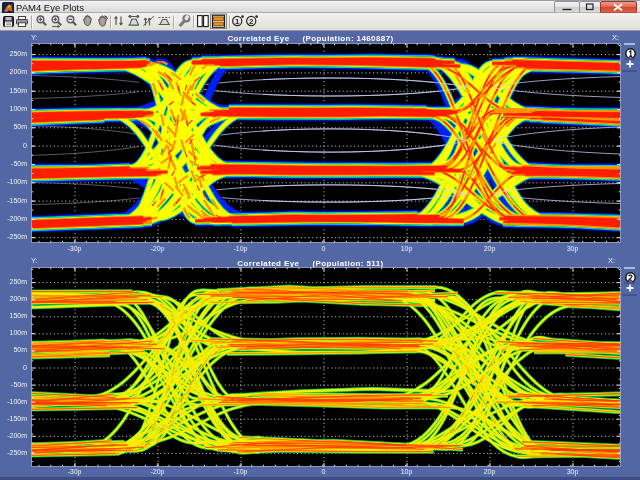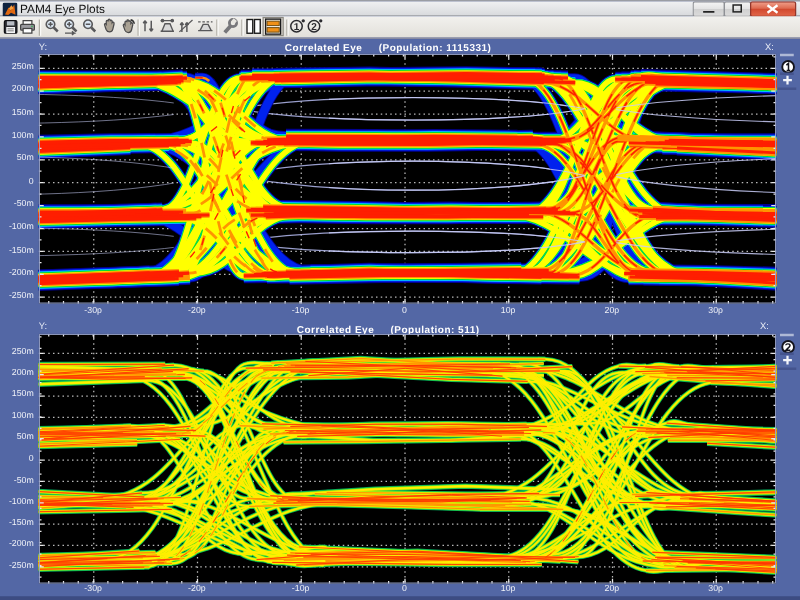--- a/index.html
+++ b/index.html
@@ -133,21 +133,21 @@
       <circle cx="5.2" cy="6" r="4.6" fill="none" stroke="#2a2a2e" stroke-width="1.2"></circle>
       <text x="5.2" y="9" font-family="Liberation Sans, sans-serif" font-size="8" font-weight="bold" fill="#2a2a2e" text-anchor="middle">1</text>
       <circle cx="10.6" cy="1.6" r="1.3" fill="#2a2a2e"></circle>
     </g>
     <g transform="translate(246,15)">
       <circle cx="5.2" cy="6" r="4.6" fill="none" stroke="#2a2a2e" stroke-width="1.2"></circle>
       <text x="5.2" y="9" font-family="Liberation Sans, sans-serif" font-size="8" font-weight="bold" fill="#2a2a2e" text-anchor="middle">2</text>
       <circle cx="10.6" cy="1.6" r="1.3" fill="#2a2a2e"></circle>
     </g>
   </svg>
-<div class="hdr" style="top:33.5px"><span>Correlated Eye</span><span style="margin-left:13px">(Population: 1115331)</span></div>
+<div class="hdr" style="top:33.5px"><span>Correlated Eye</span><span style="margin-left:13px">(Population: 1460887)</span></div>
 <div class="axl" style="left:31px;top:33px">Y:</div>
 <div class="axl" style="left:612px;top:33px">X:</div>
 <svg width="590" height="200" viewBox="0 0 590 200" style="position:absolute;left:30.5px;top:43px">
     <defs>
       <path id="a0" d="M-4 23.4L98.4 20.1"></path>
       <path id="a1" d="M206.6 18.2L270.5 18.7L334.4 18.9L398.3 18.8"></path>
       <path id="a2" d="M491.4 22.3L594 26.4"></path>
       <path id="a3" d="M-4 26L94.9 23.9"></path>
       <path id="a4" d="M195.9 18.3L268.2 18.4L340.5 19.8L412.8 21"></path>
       <path id="a5" d="M508.3 71.9L594 77"></path>

